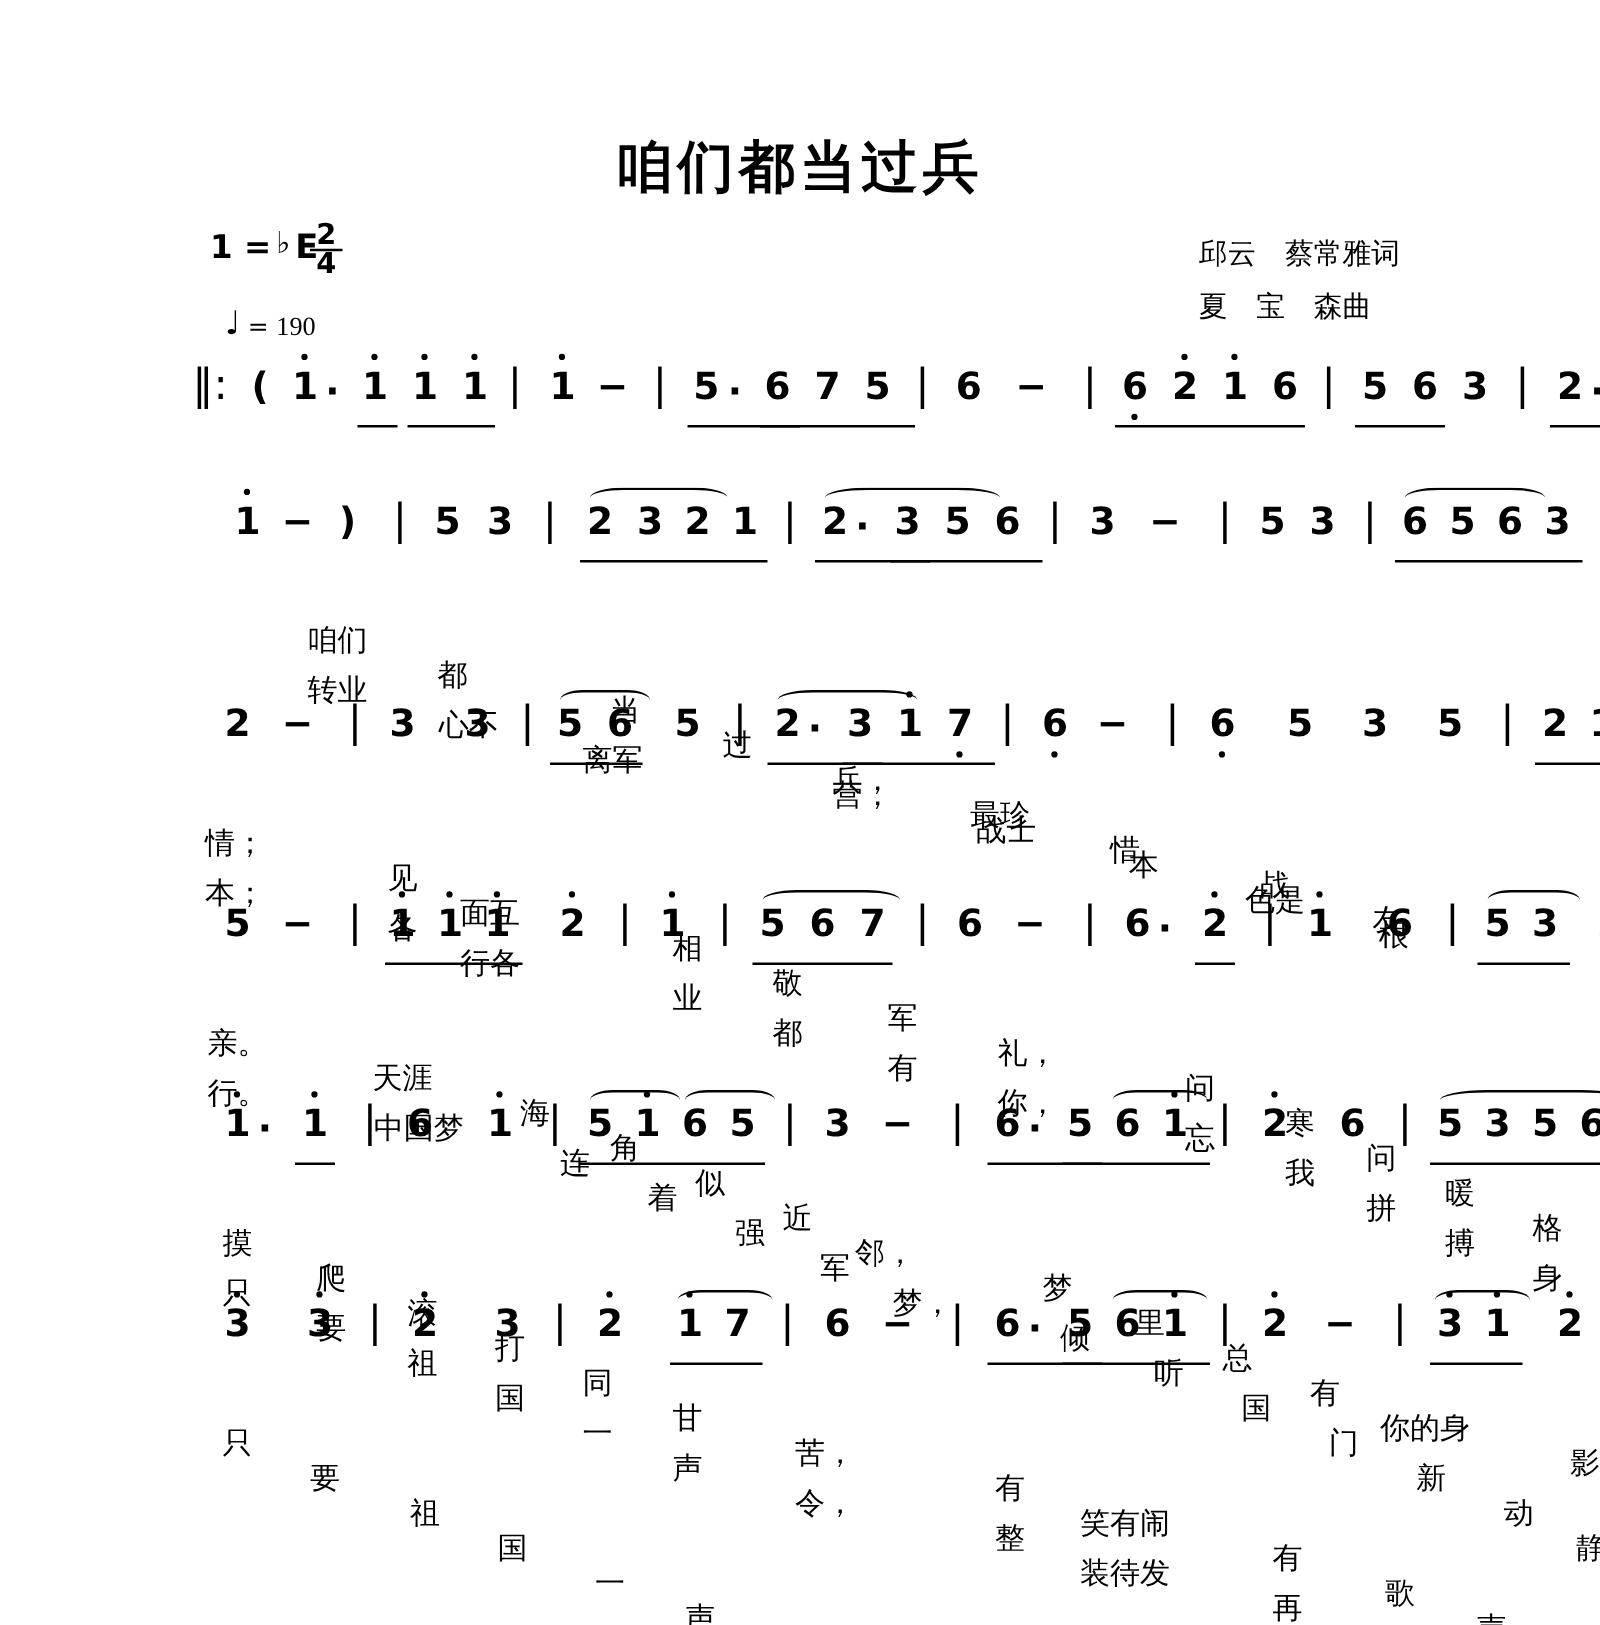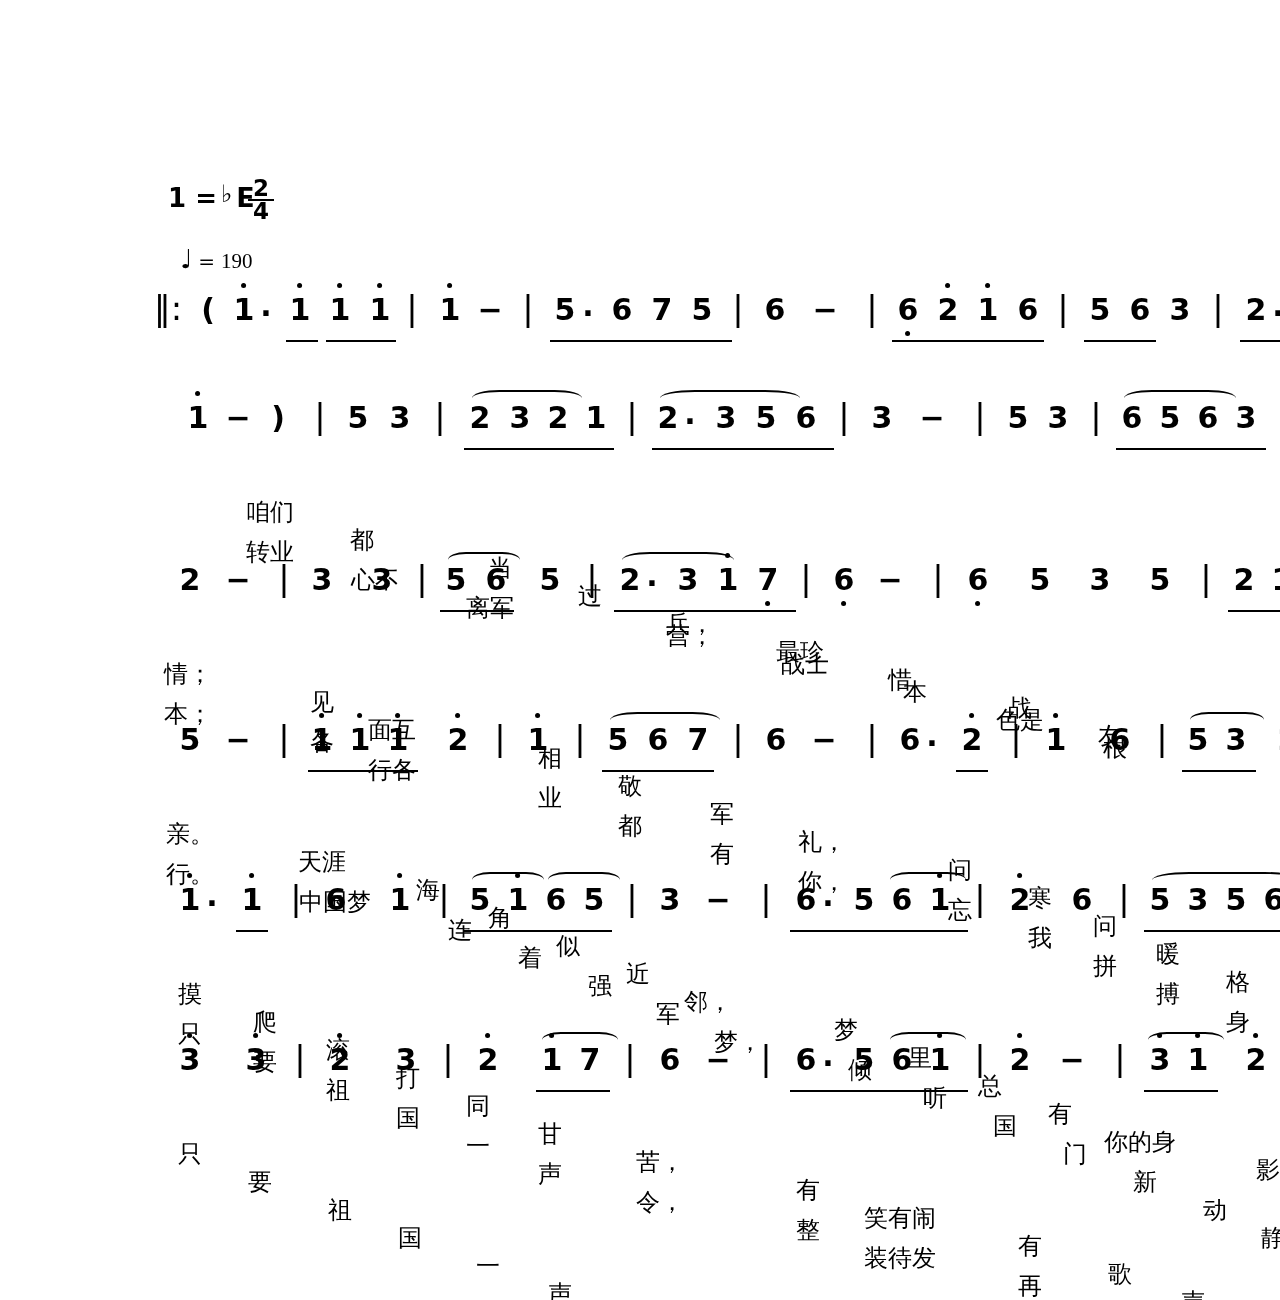--- a/index.html
+++ b/index.html
@@ -163,38 +163,43 @@
     border-top: 2px solid #000;
     border-radius: 50%/100%;
     height: 14px;
   }
 </style>
 </head>
 <body>
 
 <div class="sheet">
 
+  <div class="title">咱们都当过兵</div>
 
   <div class="keysig">
     <span>1 =</span>
     <span class="flat">♭</span>
     <span class="keyletter">E</span>
   </div>
 
   <div class="meter">
     <span class="num">2</span>
     <span class="den">4</span>
   </div>
 
   <div class="tempo">
     <span class="note">♩</span>
     <span>=</span>
     <span class="val">190</span>
   </div>
 
+  <div class="credits">
+    <div class="line">邱云　蔡常雅词</div>
+    <div class="line">夏　宝　森曲</div>
+  </div>
 
   <div class="system" style="top:292px;">
     <div class="notesrow">
       <span class="tok bar" style="left:8px;">‖:</span>
       <span class="tok" style="left:48px;">(</span>
       <span class="tok dotabove" style="left:84px;">1</span>
       <span class="tok" style="left:106px;top:4px;">·</span>
       <span class="tok dotabove" style="left:140px;">1</span>
       <span class="tok dotabove" style="left:180px;">1</span>
       <span class="tok dotabove" style="left:220px;">1</span>

